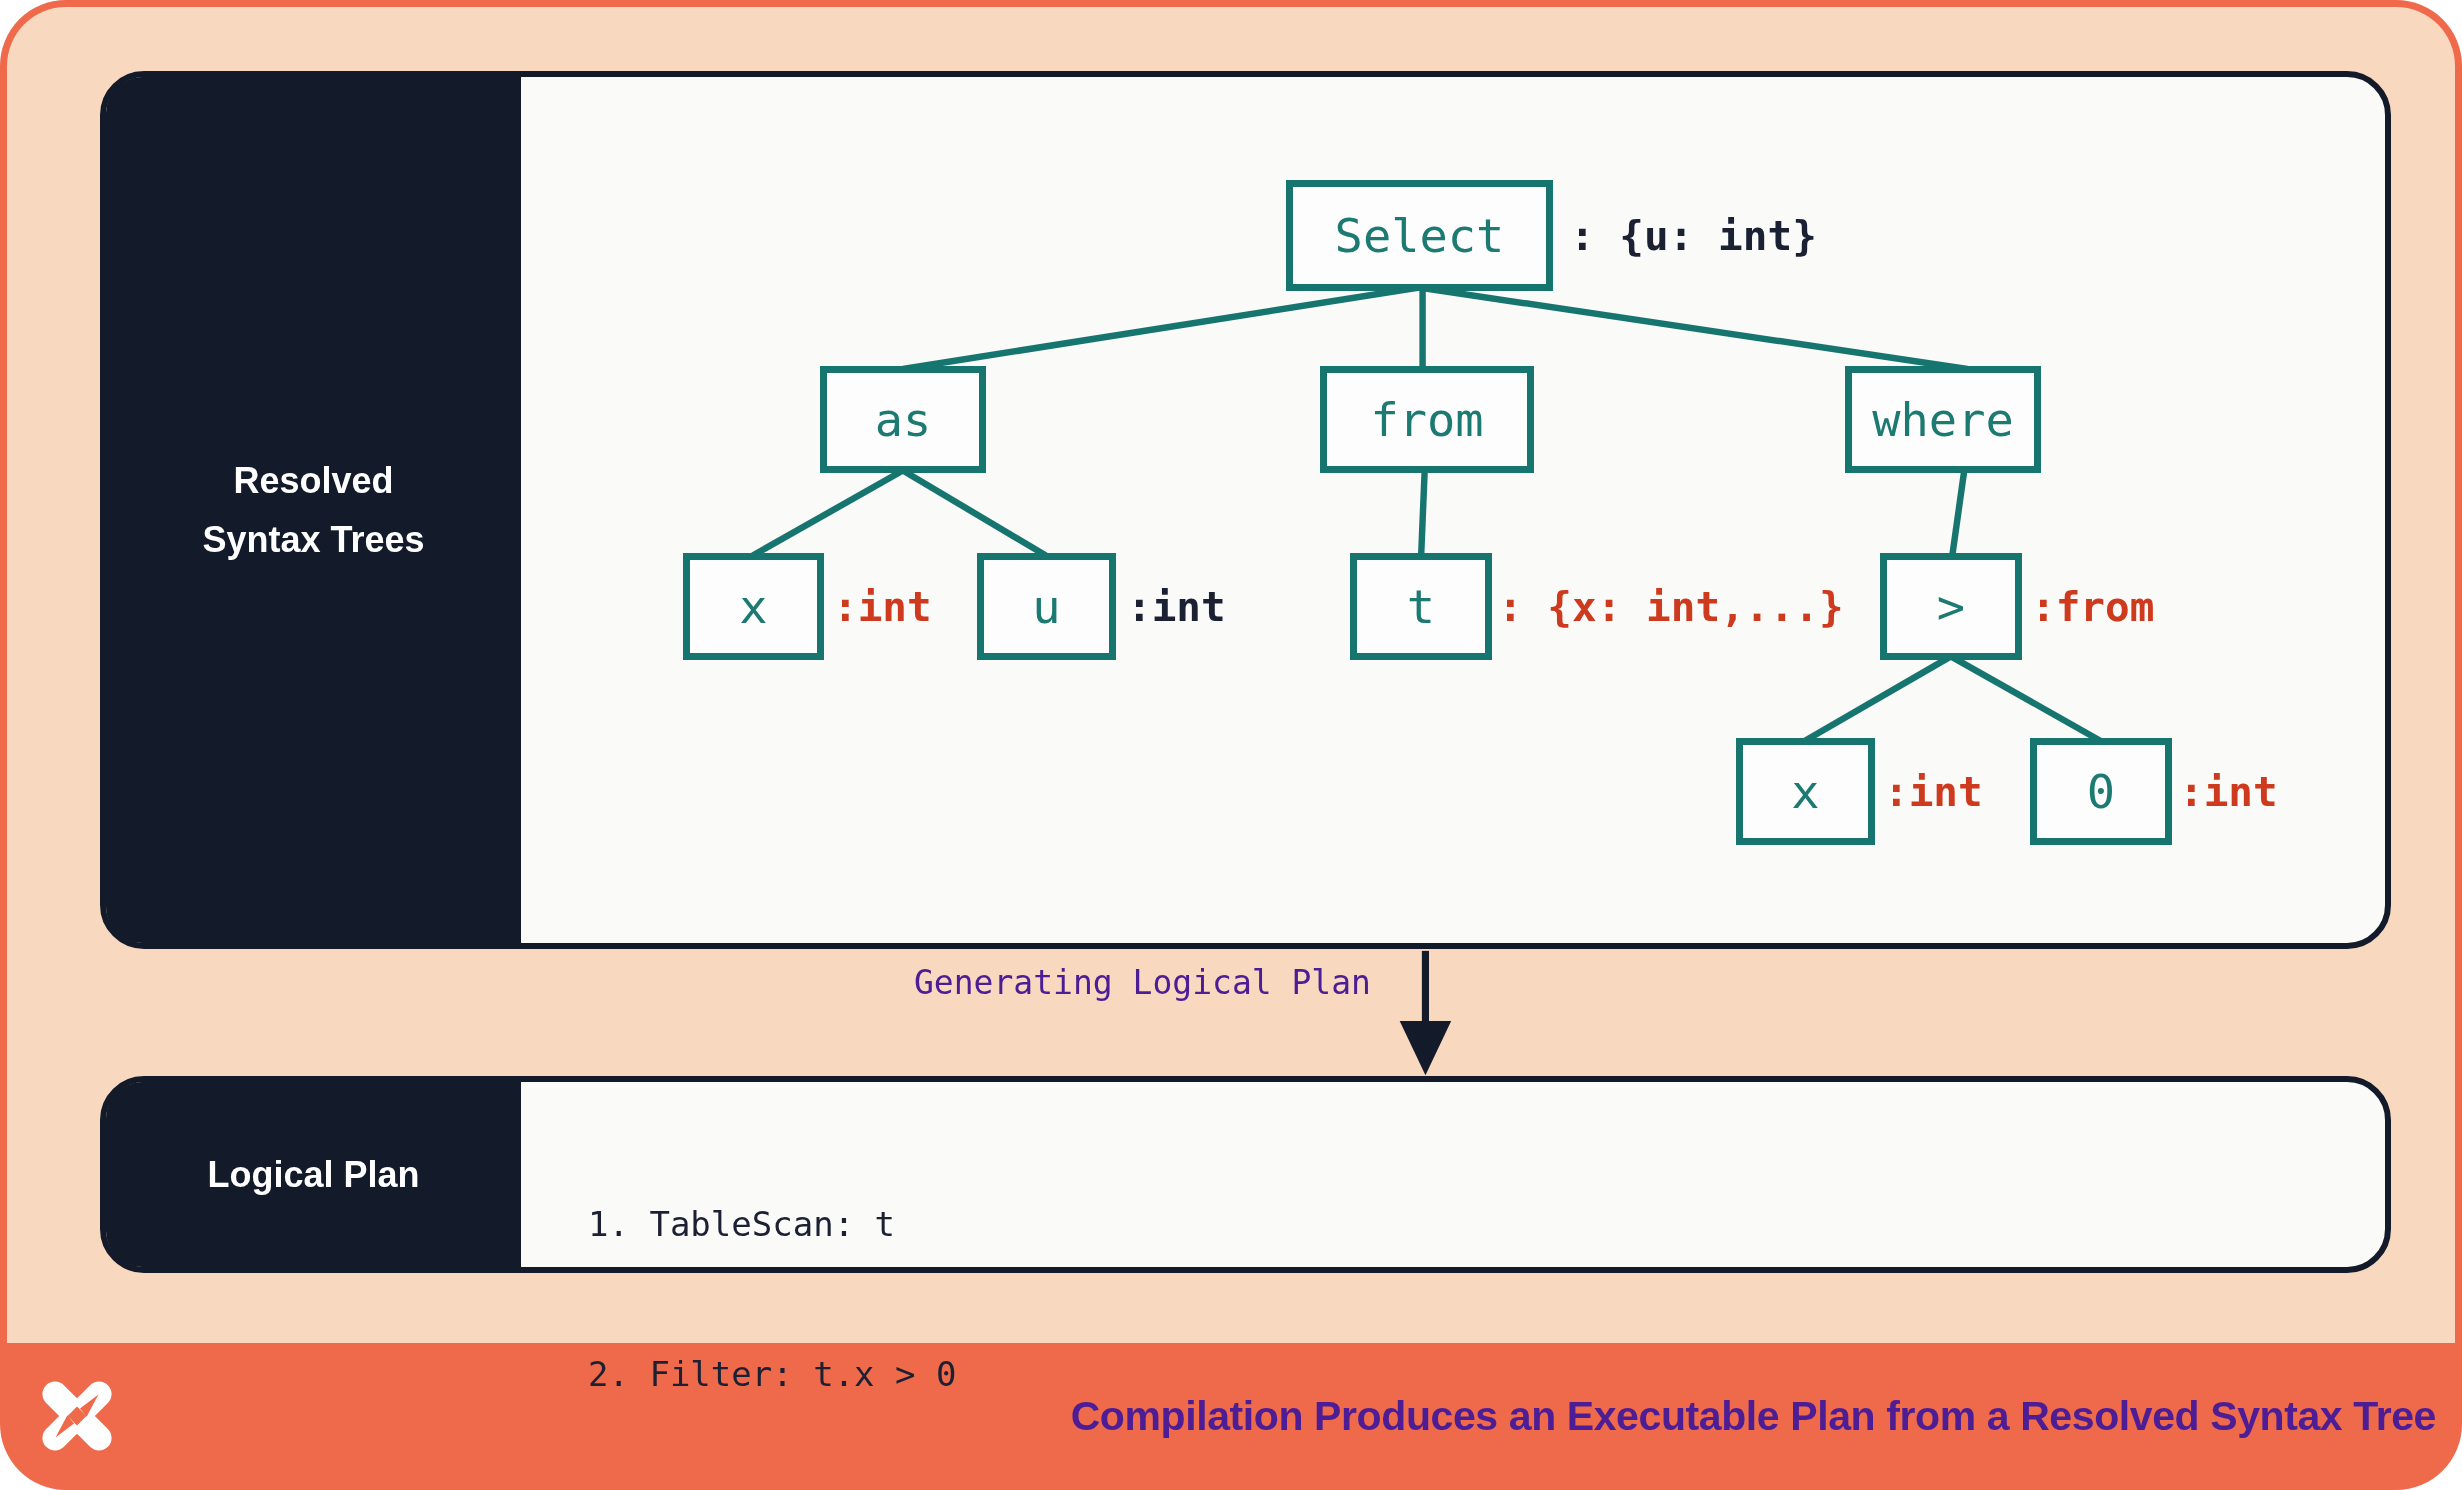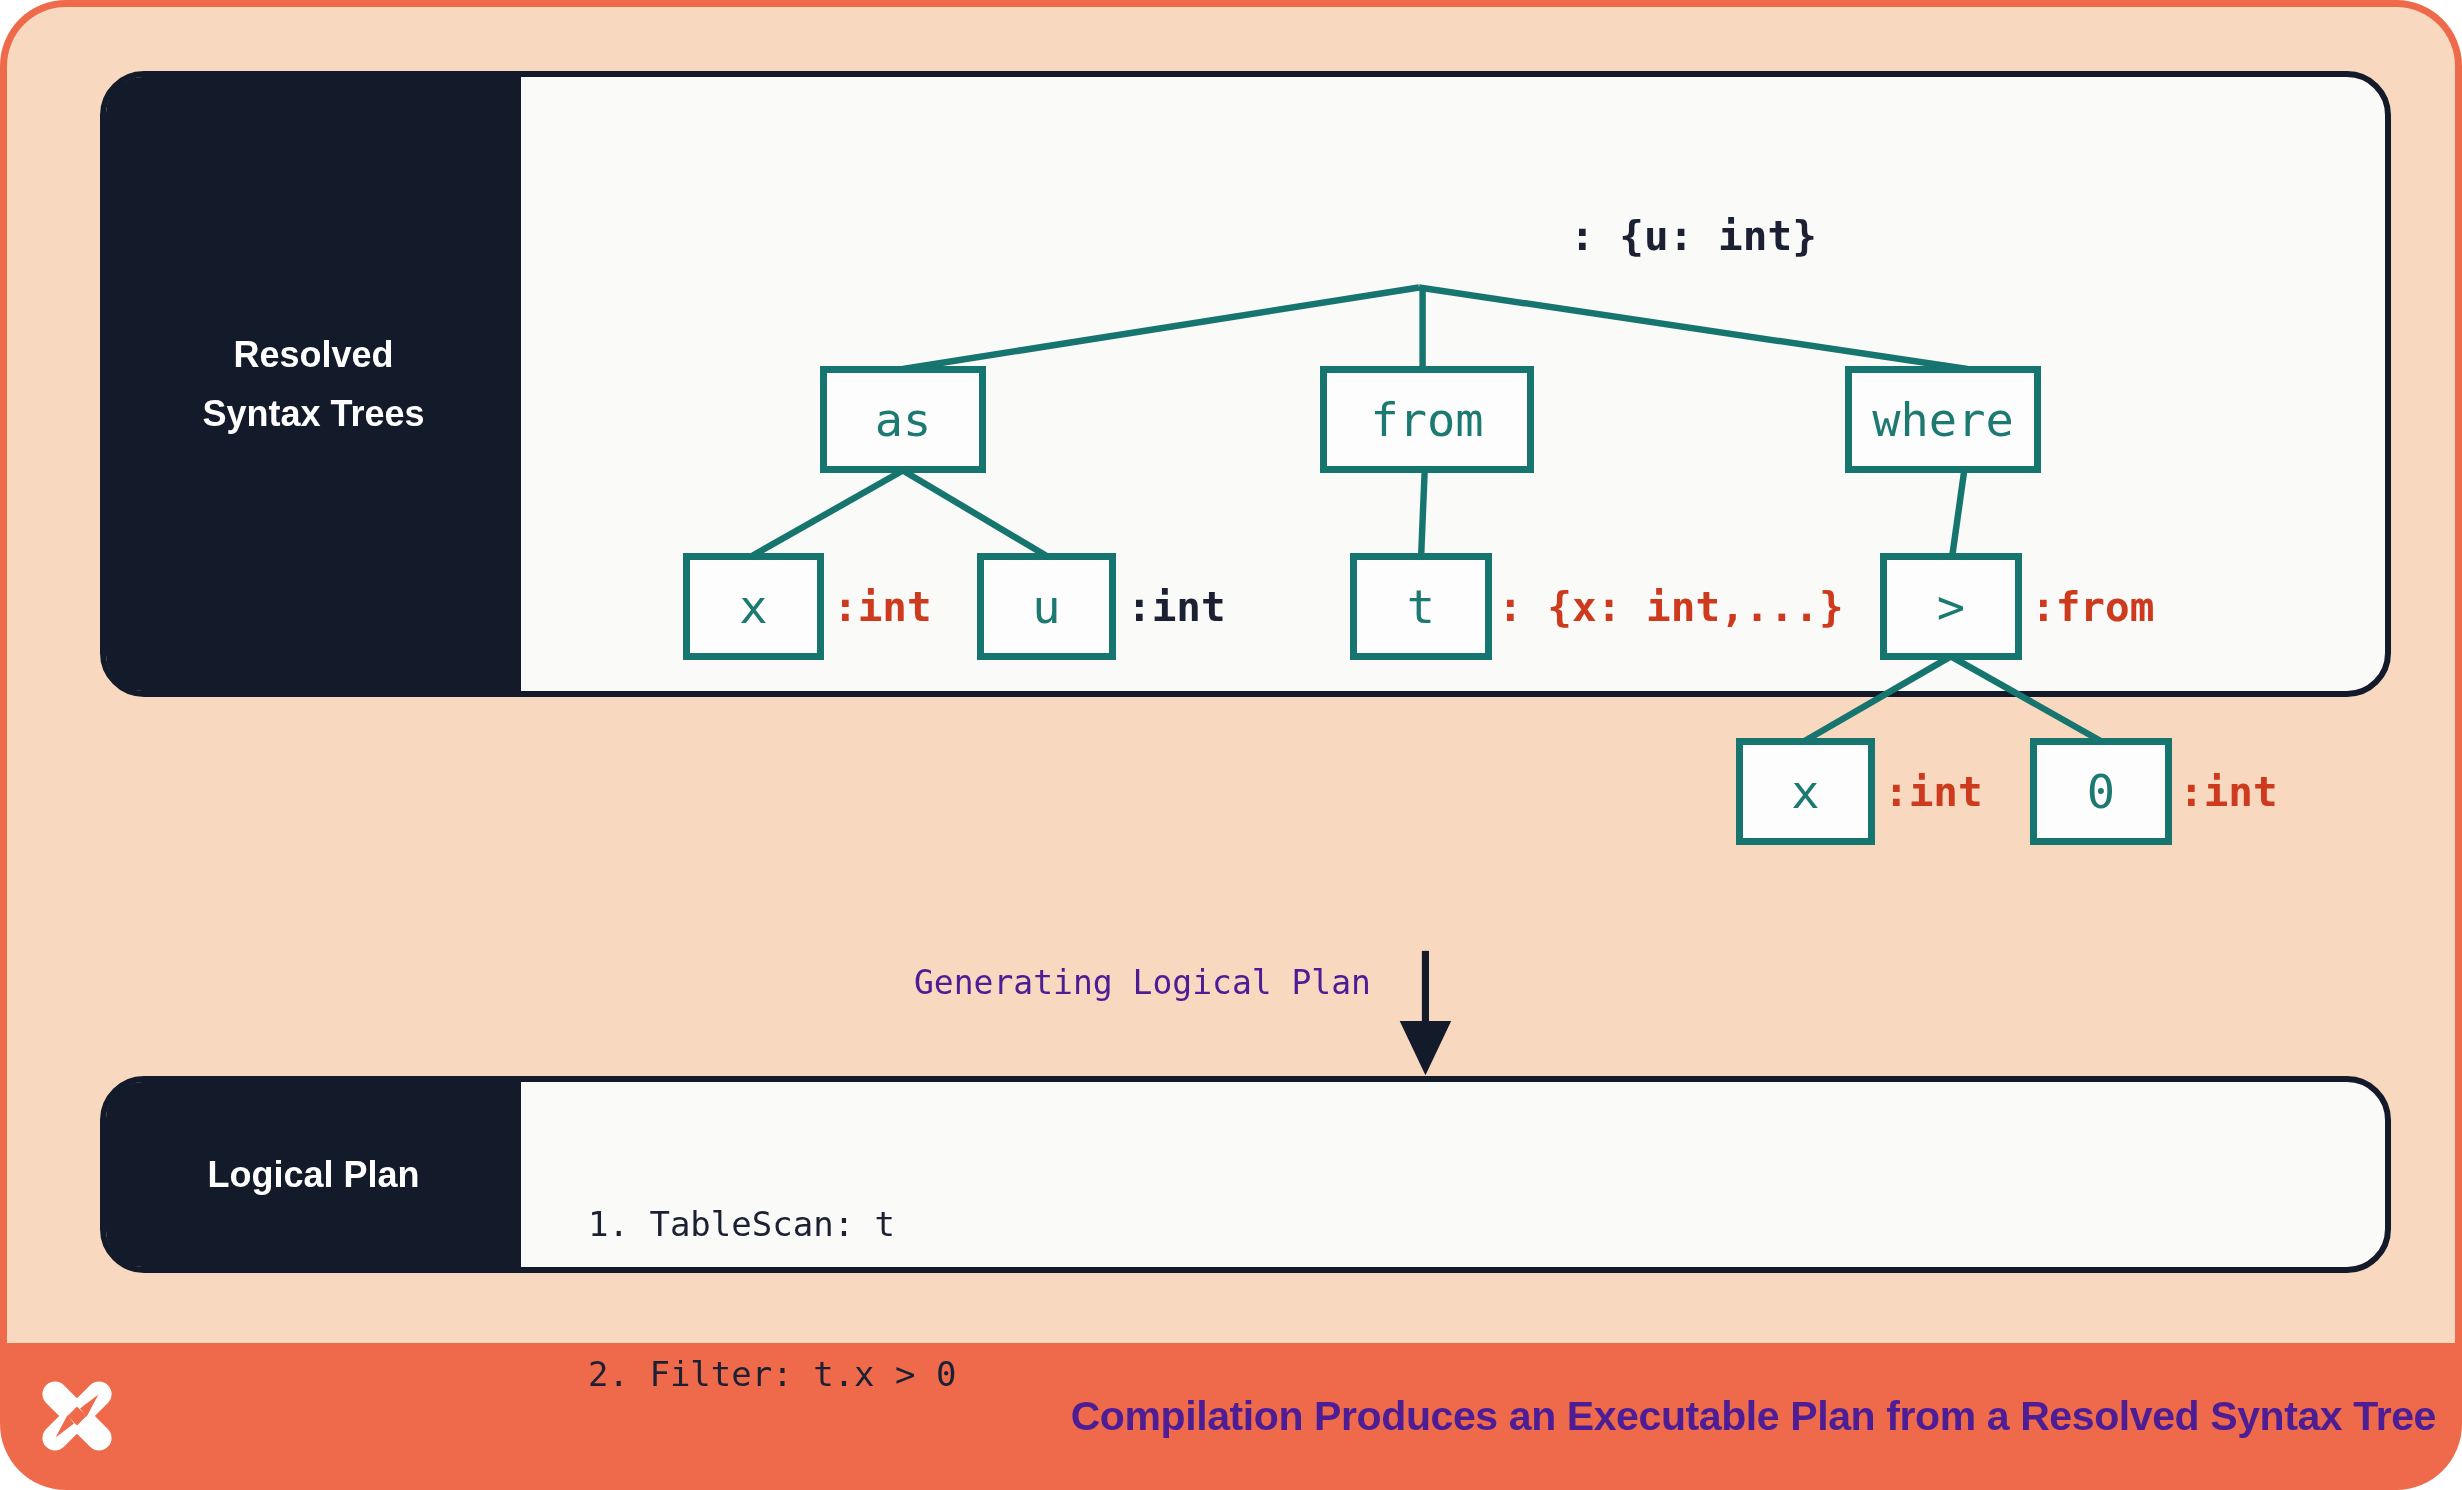--- a/index.html
+++ b/index.html
@@ -11,21 +11,21 @@
     position:absolute;inset:0;background:#ee6a4b;border-radius:66px;overflow:hidden;
   }
   .peach{
     position:absolute;left:7.1px;top:7.1px;width:2448px;height:1336px;
     background:#f8d9c0;border-radius:59px 59px 0 0;
   }
   .panel{
     position:absolute;left:100px;width:2291px;background:#fafaf9;
     border:6.4px solid #131a29;border-radius:44px;box-sizing:border-box;
   }
-  .panel-top{top:71px;height:626px;padding-left:32px;}
+  .panel-top{top:71px;height:878px;padding-left:32px;}
   .panel-bottom{top:1076px;height:197px;}
   .sidebar{
     position:absolute;left:0;top:0;bottom:0;width:415px;background:#131a29;
     border-radius:36px 0 0 36px;display:flex;flex-direction:column;
     align-items:center;justify-content:center;color:#ffffff;
     font-weight:bold;font-size:36px;line-height:59px;text-align:center;
   }
   .edges{position:absolute;left:0;top:0;pointer-events:none;}
   .node{
     position:absolute;background:#fdfdfd;border:7.1px solid #17756f;
@@ -87,20 +87,23 @@
       <line x1="2748" y1="656" x2="2731" y2="777"></line>
       <line x1="2729" y1="918" x2="2525" y2="1036"></line>
       <line x1="2729" y1="918" x2="2938" y2="1036"></line>
     </g>
     <g>
       <line x1="1994" y1="1330" x2="1994" y2="1435" stroke="#131a29" stroke-width="10"></line>
       <polygon points="1958,1428 2030,1428 1994,1504" fill="#131a29"></polygon>
     </g>
   </svg>
 
+  <div class="node" style="left:1286px;top:180px;width:267px;height:111px">
+    <span>Select</span>
+  </div>
   <div class="ann ann-navy" style="left:1570px;top:180px;height:111px">: {u: int}</div>
 
   <div class="node" style="left:820px;top:366px;width:166px;height:107px">
     <span>as</span>
   </div>
   <div class="node" style="left:1320px;top:366px;width:214px;height:107px">
     <span>from</span>
   </div>
   <div class="node" style="left:1845px;top:366px;width:196px;height:107px">
     <span>where</span>

